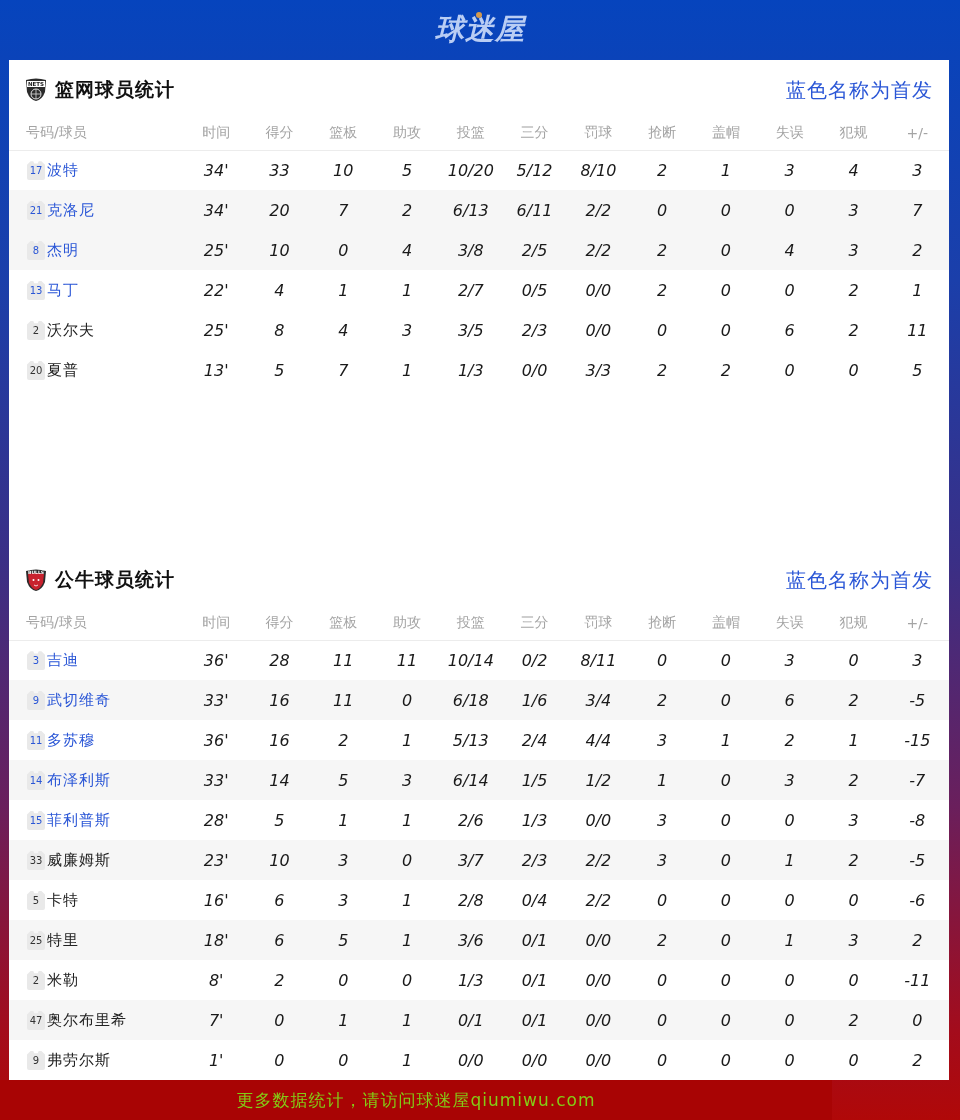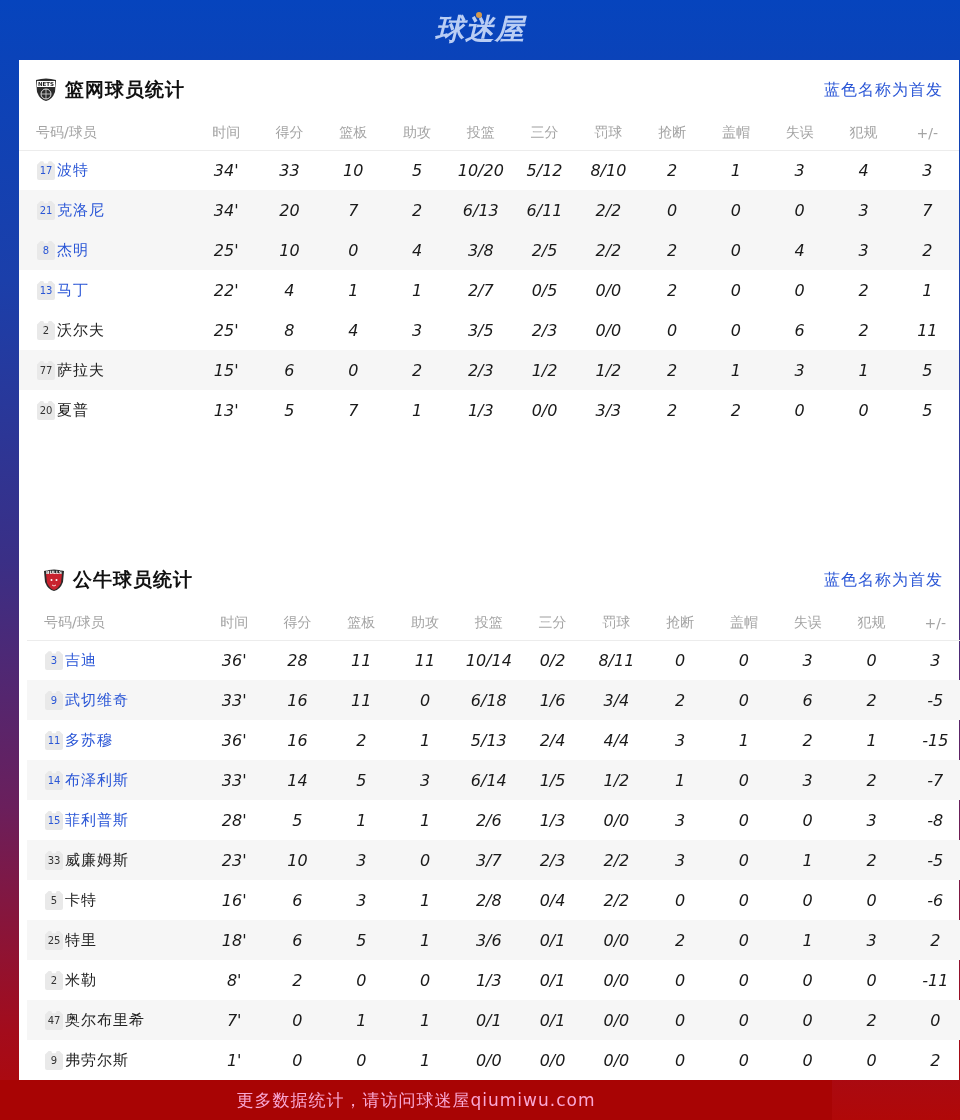--- a/index.html
+++ b/index.html
@@ -16,35 +16,35 @@
     .brand-logo {
       color: #b9cdf4; font-size: 29px; font-weight: bold; font-style: italic;
       letter-spacing: 1px; position: relative;
       font-family: "DejaVu Sans", sans-serif;
     }
     .brand-logo .dot {
       position: absolute; top: 2px; left: 41px; width: 6px; height: 6px;
       border-radius: 50%; background: #d49a4e;
     }
     .card {
-      position: absolute; left: 19px; width: 940px; background: #fff;
+      position: absolute; left: 9px; width: 940px; background: #fff;
     }
     .card.nets { top: 60px; height: 490px; }
-    .card.bulls { top: 550px; height: 530px; padding-left: 8px; }
+    .card.bulls { top: 550px; height: 530px; }
     .section-head {
       height: 60px; display: flex; align-items: center; justify-content: space-between;
       padding: 0 16px 0 16px;
     }
     .section-title { display: flex; align-items: center; gap: 8px; }
     .team-logo { width: 22px; height: 24px; display: inline-block; }
     .section-title-text {
       font-size: 19px; color: #111; font-weight: bold; letter-spacing: 1px;
       font-family: "DejaVu Sans", sans-serif;
     }
-    .legend-note { font-size: 16px; color: #2a56d6; font-family: "DejaVu Sans", sans-serif; letter-spacing: 1px; }
+    .legend-note { font-size: 20px; color: #2a56d6; font-family: "DejaVu Sans", sans-serif; letter-spacing: 1px; }
     table { width: 940px; border-collapse: collapse; table-layout: fixed; }
     th {
       height: 30px; font-size: 14px; color: #a4a4a4; font-weight: normal;
       text-align: center; font-family: "DejaVu Sans", sans-serif;
       border-bottom: 1px solid #ececec; vertical-align: middle; padding-bottom: 4px;
     }
     th.player-col { text-align: left; padding-left: 17px; }
     td {
       height: 40px; font-size: 16px; color: #1a1a1a; text-align: center;
       font-style: italic; font-family: "DejaVu Sans", sans-serif; vertical-align: middle;
@@ -57,21 +57,21 @@
       color: #333; vertical-align: middle; margin-right: 2px;
       clip-path: polygon(20% 0, 35% 0, 40% 12%, 60% 12%, 65% 0, 80% 0, 100% 18%, 100% 100%, 0 100%, 0 18%);
       border-radius: 2px;
     }
     .jersey.starter { color: #2a56d6; }
     .pname { font-size: 15px; color: #222; vertical-align: middle; letter-spacing: 1px; }
     .pname.starter { color: #2a56d6; }
     .footer {
       position: absolute; left: 0; top: 1080px; width: 832px; height: 40px;
       display: flex; align-items: center; justify-content: center;
-      background: #a80404; color: #f9a8d4; font-size: 17px; letter-spacing: 1px;
+      background: #a80404; color: #84cc16; font-size: 17px; letter-spacing: 1px;
       font-family: "DejaVu Sans", sans-serif;
     }
   </style>
 </head>
 <body>
 
 <div class="topbar">
   <div class="brand-logo">
     <span>球迷屋</span>
     <span class="dot"></span>
@@ -194,35 +194,20 @@
           <td>3</td>
           <td>3/5</td>
           <td>2/3</td>
           <td>0/0</td>
           <td>0</td>
           <td>0</td>
           <td>6</td>
           <td>2</td>
           <td>11</td>
         </tr>
-        <tr class="alt">
-          <td class="player-cell"><span class="jersey">77</span><span class="pname">萨拉夫</span></td>
-          <td>15'</td>
-          <td>6</td>
-          <td>0</td>
-          <td>2</td>
-          <td>2/3</td>
-          <td>1/2</td>
-          <td>1/2</td>
-          <td>2</td>
-          <td>1</td>
-          <td>3</td>
-          <td>1</td>
-          <td>5</td>
-        </tr>
         <tr>
           <td class="player-cell"><span class="jersey">20</span><span class="pname">夏普</span></td>
           <td>13'</td>
           <td>5</td>
           <td>7</td>
           <td>1</td>
           <td>1/3</td>
           <td>0/0</td>
           <td>3/3</td>
           <td>2</td>

